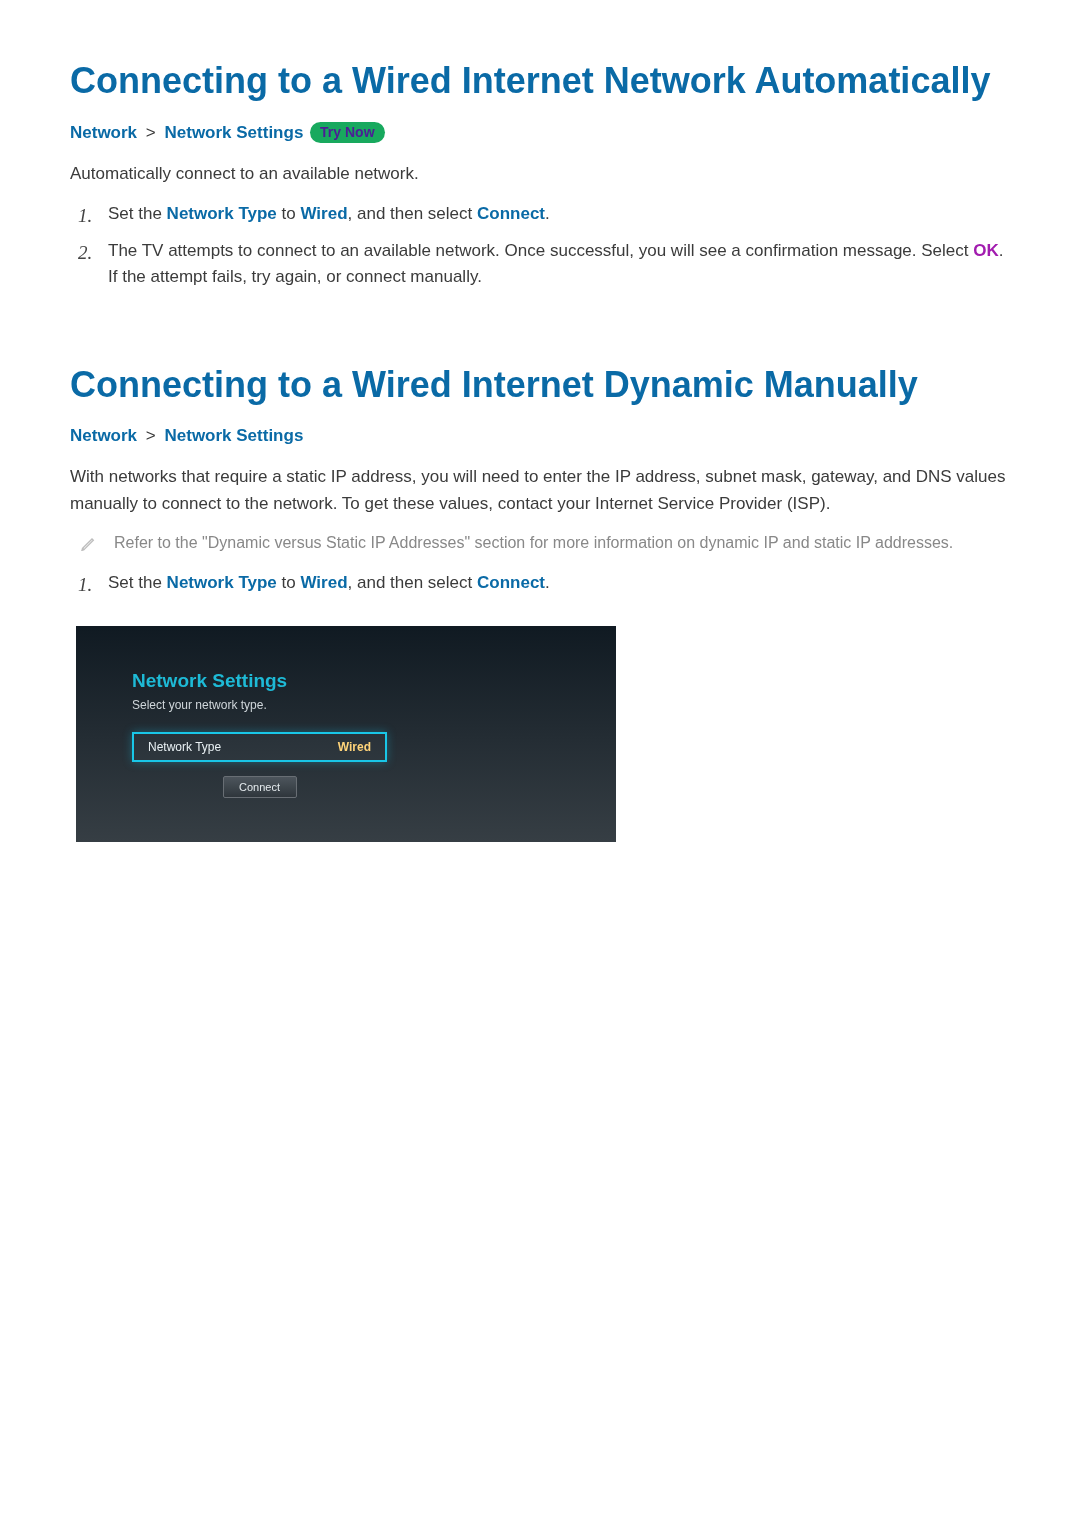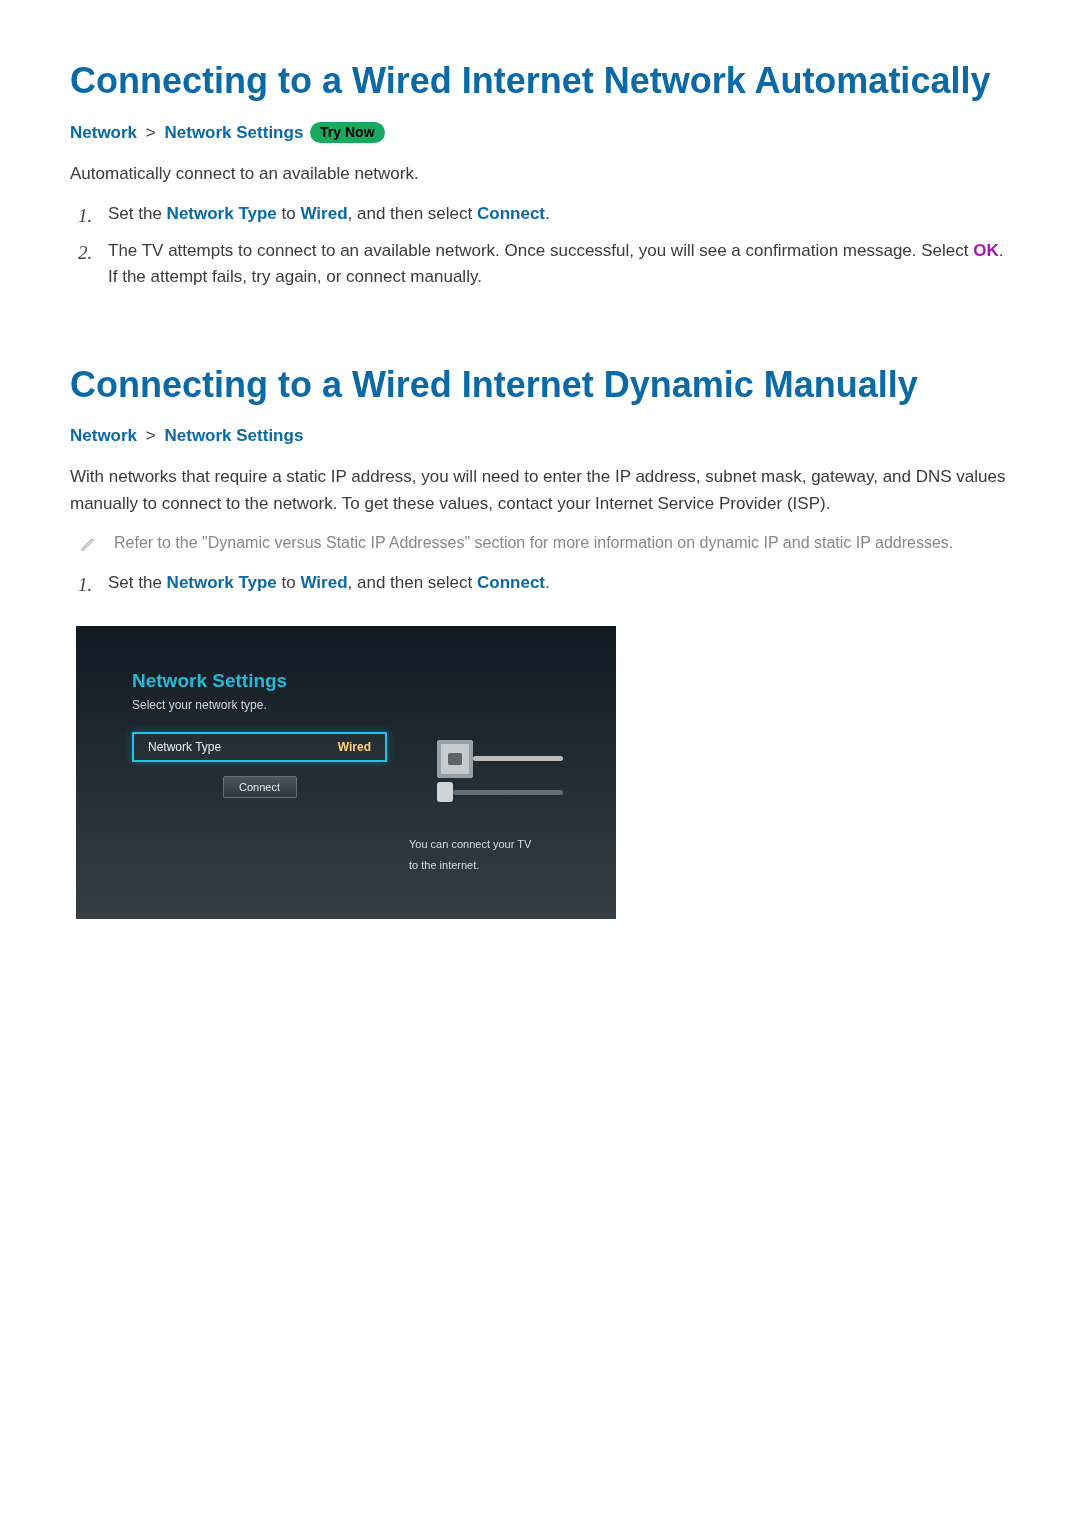--- a/index.html
+++ b/index.html
@@ -22,21 +22,21 @@
     margin-bottom: 14px;
   }
   .breadcrumb .sep {
     color: #3b3b3b;
     font-weight: normal;
     padding: 0 4px;
   }
   .try-now {
     display: inline-block;
     background: #18a95e;
-    color: #000000;
+    color: #4c1d95;
     font-weight: bold;
     font-size: 14px;
     border-radius: 11px;
     padding: 2px 10px 3px 10px;
     margin-left: 2px;
     vertical-align: 1px;
   }
   .body-text {
     font-size: 17px;
     line-height: 1.55;
@@ -253,26 +253,14 @@
   <div class="tv-title">Network Settings</div>
   <div class="tv-subtitle">Select your network type.</div>
   <div class="tv-columns">
     <div class="tv-left">
       <div class="tv-field-row">
         <span class="tv-field-label">Network Type</span>
         <span class="tv-field-value">Wired</span>
       </div>
       <div class="tv-connect-btn">Connect</div>
     </div>
-    <div class="tv-right">
-      <div class="tv-illustration">
-        <div class="wall-plate"></div>
-        <div class="cable"></div>
-        <div class="plug"></div>
-        <div class="cable2"></div>
-      </div>
-      <div class="tv-info">
-        <div>You can connect your TV</div>
-        <div>to the internet.</div>
-      </div>
-    </div>
   </div>
 </div>
 
 </body></html>

